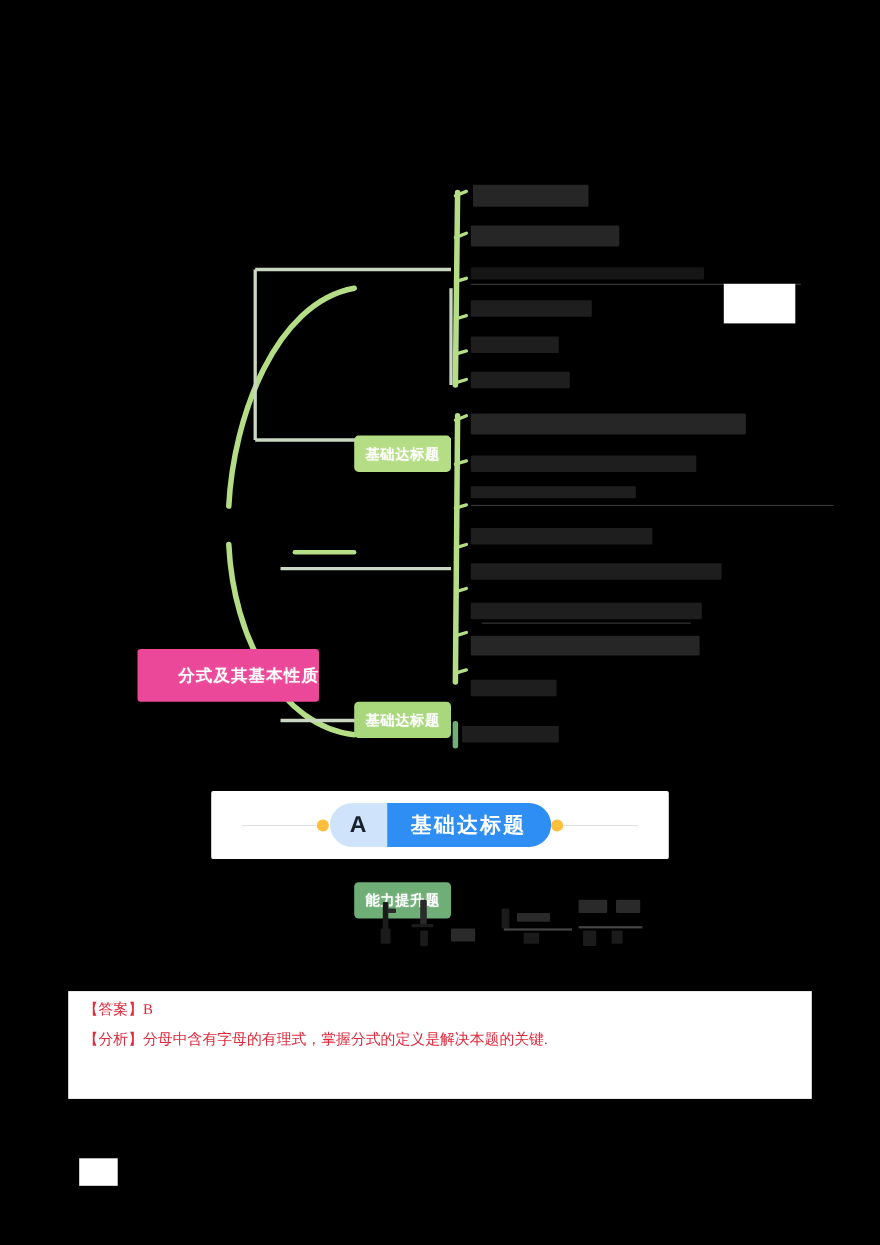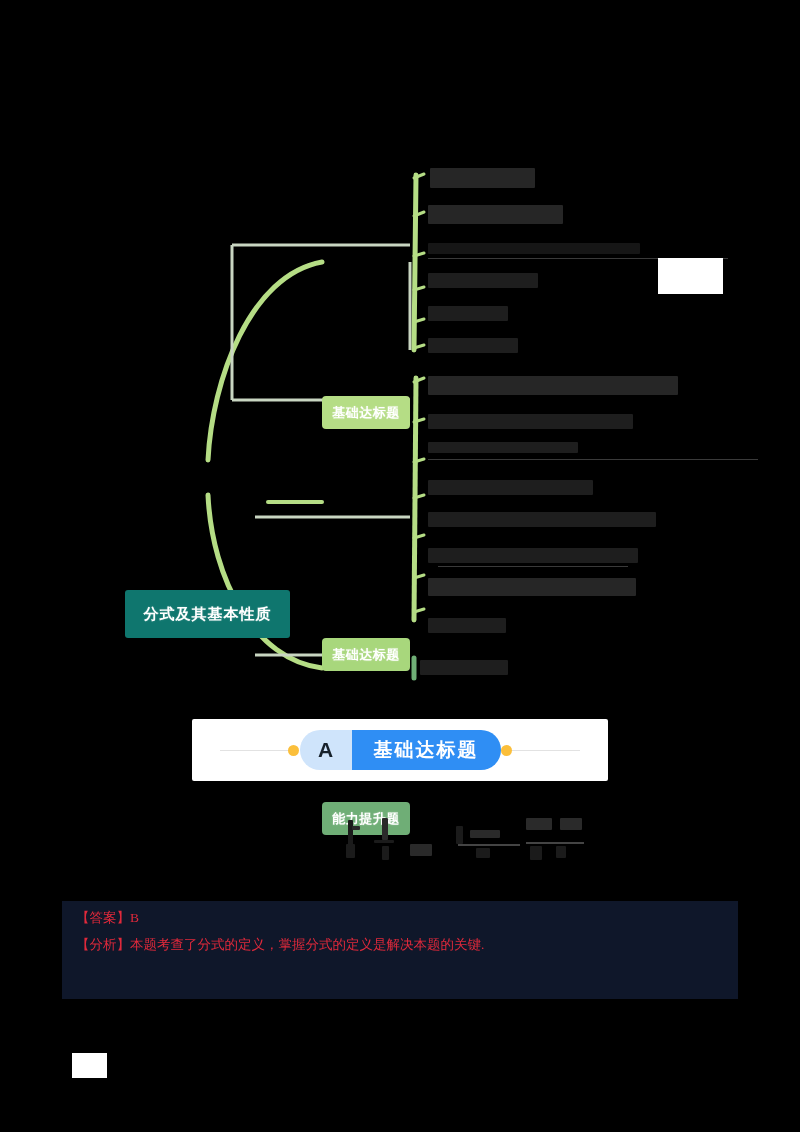--- a/index.html
+++ b/index.html
@@ -7,22 +7,22 @@
        font-family:"Liberation Sans","DejaVu Sans",sans-serif;}
 
   .page{position:absolute;inset:0;background:#000;}
 
   
   .mindmap{position:absolute;left:0;top:150px;width:800px;height:560px;}
   .mm-svg{position:absolute;left:0;top:0;}
 
   .root-node{
     position:absolute;left:125px;top:440px;width:165px;height:48px;
-    background:#0f766e;border-radius:3px;
-    display:flex;align-items:center;justify-content:center;
+    background:#ec4899;border-radius:3px;
+    display:flex;align-items:center;justify-content:flex-end;
     color:#ffffff;font-size:15px;font-weight:bold;letter-spacing:1px;
     text-shadow:0 0 2px rgba(255,255,255,.25);
   }
 
   .branch-label{
     position:absolute;height:33px;border-radius:4px;
     display:flex;align-items:center;justify-content:center;
     color:#ffffff;font-size:13px;font-weight:bold;letter-spacing:.5px;
     text-shadow:0 0 2px rgba(255,255,255,.35);
   }
@@ -72,21 +72,21 @@
 
   
   .math-strip{position:absolute;left:330px;top:812px;width:270px;height:62px;}
   .glyph{position:absolute;background:#1b1b1b;border-radius:1px;}
   .glyph.lite{background:#2a2a2a;}
   .frac-bar{position:absolute;height:2px;background:#444;}
 
   
   .answer-box{
     position:absolute;left:62px;top:901px;width:676px;height:98px;
-    background:#0f172a;padding:10px 14px 0 14px;box-sizing:border-box;
+    background:#ffffff;padding:10px 14px 0 14px;box-sizing:border-box;
   }
   .ans-line{
     color:#e0293b;font-family:"Liberation Serif","DejaVu Serif",serif;
     font-size:13.5px;line-height:1.05;margin-bottom:13px;white-space:nowrap;
   }
   .ans-line.l1{font-size:13.5px;}
   .ans-line.l3{color:#e8555f;}
 </style>
 </head>
 <body>
@@ -200,16 +200,16 @@
     <div class="glyph" style="left:146px;top:36px;width:14px;height:10px;"></div>
     <div class="glyph lite" style="left:196px;top:6px;width:26px;height:12px;"></div>
     <div class="glyph lite" style="left:230px;top:6px;width:22px;height:12px;"></div>
     <div class="frac-bar" style="left:196px;top:30px;width:58px;"></div>
     <div class="glyph" style="left:200px;top:34px;width:12px;height:14px;"></div>
     <div class="glyph" style="left:226px;top:34px;width:10px;height:12px;"></div>
   </div>
 
   <div class="answer-box">
     <div class="ans-line l1">【答案】B</div>
-    <div class="ans-line l2">【分析】本题考查了分式的定义，掌握分式的定义是解决本题的关键.</div>
+    <div class="ans-line l2">【分析】分母中含有字母的有理式，掌握分式的定义是解决本题的关键.</div>
   </div>
 
 </div>
 
 </body></html>

